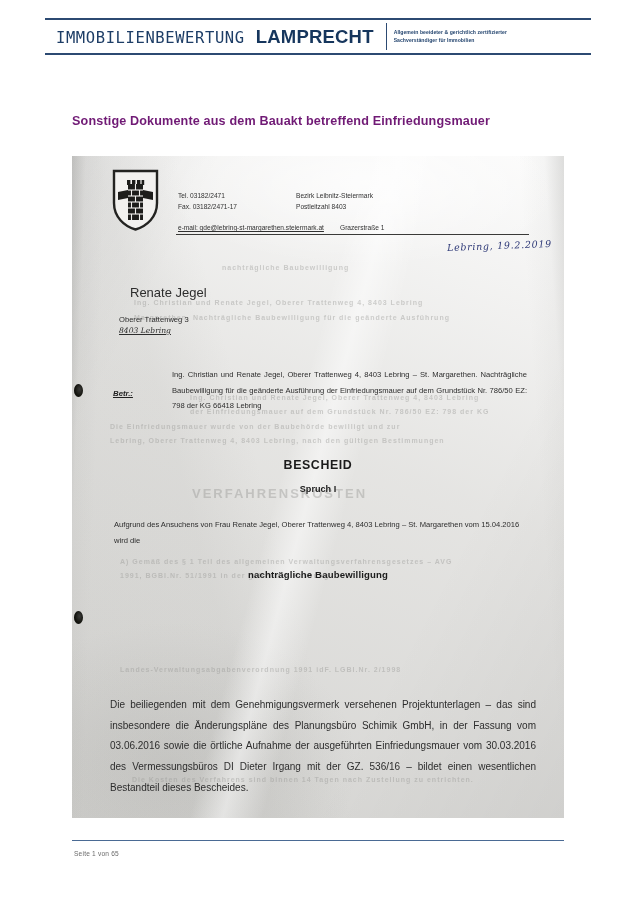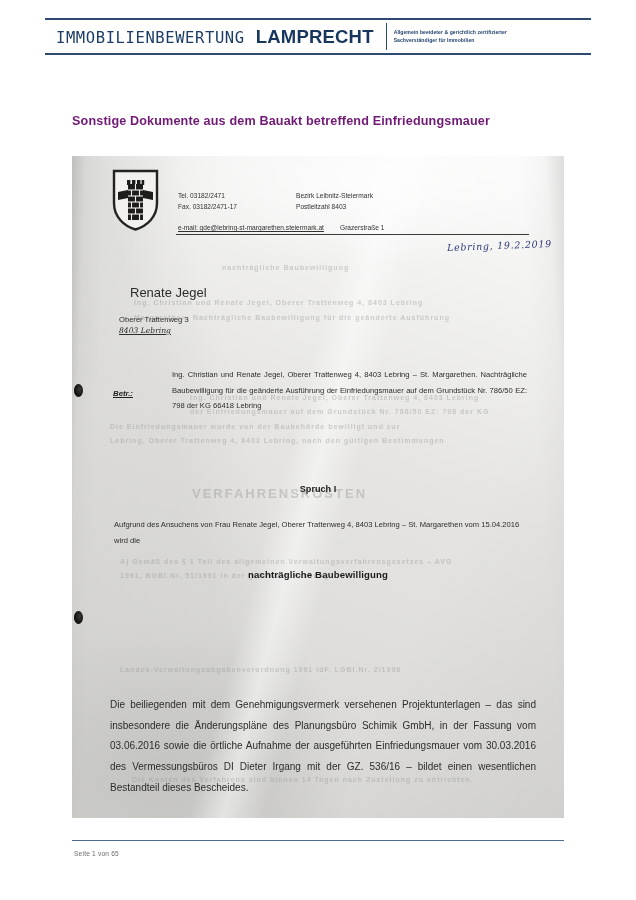--- a/index.html
+++ b/index.html
@@ -330,20 +330,21 @@
 
     <div class="handwriting">Lebring, 19.2.2019</div>
 
     <div class="addr-name">Renate Jegel</div>
     <div class="addr-street">Oberer Trattenweg 3</div>
     <div class="addr-city">8403 Lebring</div>
 
     <div class="betr-label">Betr.:</div>
     <div class="betr-text">Ing. Christian und Renate Jegel, Oberer Trattenweg 4, 8403 Lebring – St. Margarethen. Nachträgliche Baubewilligung für die geänderte Ausführung der Einfriedungsmauer auf dem Grundstück Nr. 786/50 EZ: 798 der KG 66418 Lebring</div>
 
+    <div class="h-bescheid">BESCHEID</div>
     <div class="h-spruch">Spruch I</div>
 
     <div class="para1">Aufgrund des Ansuchens von Frau Renate Jegel, Oberer Trattenweg 4, 8403 Lebring – St. Margarethen vom 15.04.2016 wird die</div>
 
     <div class="h-nachtr">nachträgliche Baubewilligung</div>
 
     <div class="para3">Die beiliegenden mit dem Genehmigungsvermerk versehenen Projektunterlagen – das sind insbesondere die Änderungspläne des Planungsbüro Schimik GmbH, in der Fassung vom 03.06.2016 sowie die örtliche Aufnahme der ausgeführten Einfriedungsmauer vom 30.03.2016 des Vermessungsbüros DI Dieter Irgang mit der GZ. 536/16 – bildet einen wesentlichen Bestandteil dieses Bescheides.</div>
 
   </div>
 </div>

